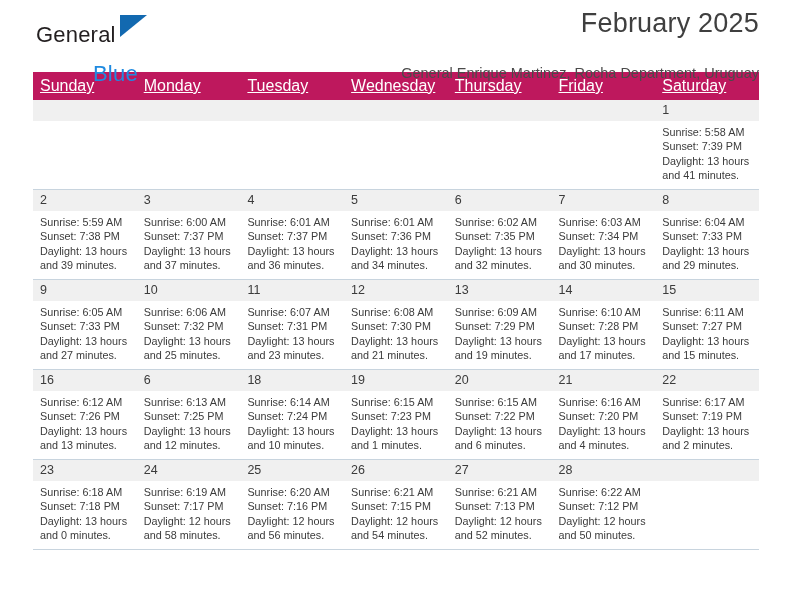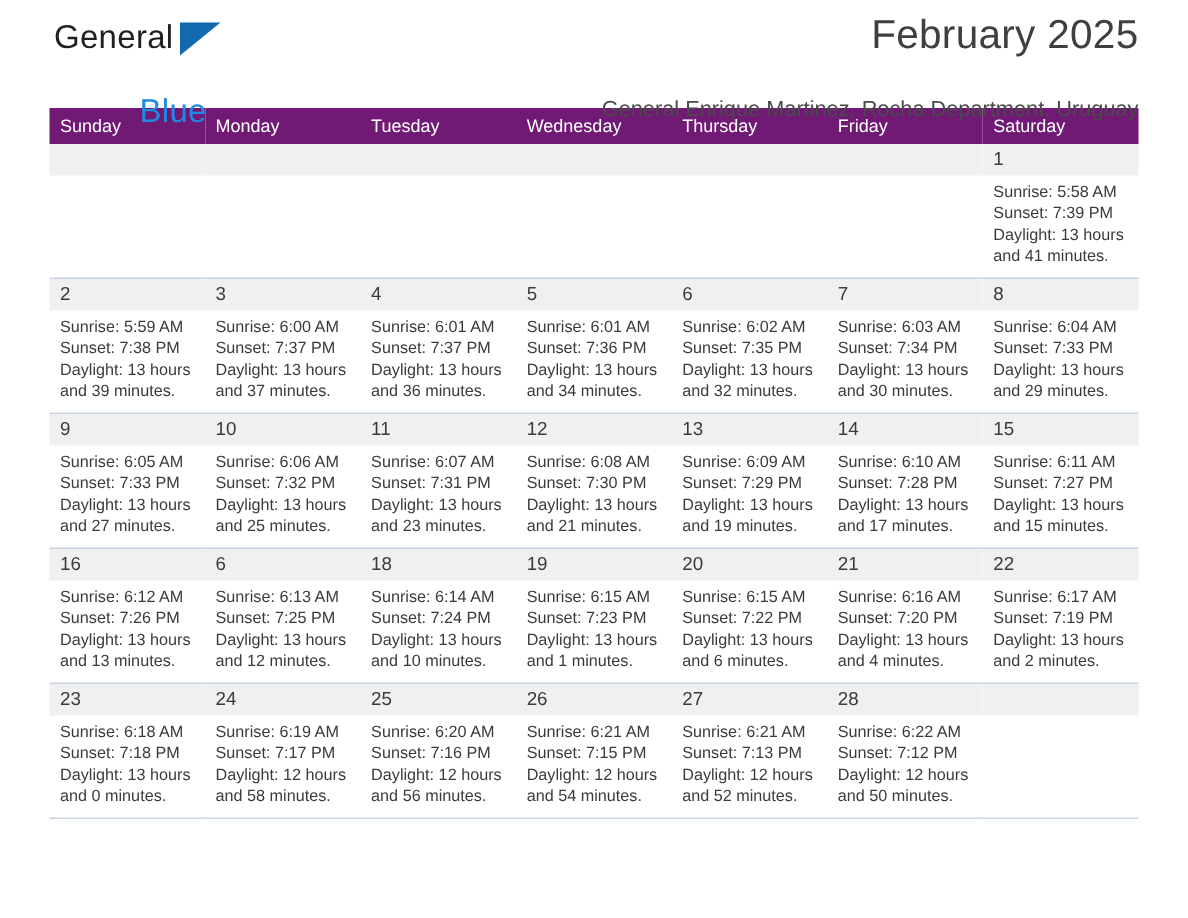--- a/index.html
+++ b/index.html
@@ -30,21 +30,21 @@
   .logo {
     position: absolute;
     left: 3px;
     top: 12px;
     width: 200px;
     height: 54px;
   }
   .logo-general {
     position: absolute;
     left: 0;
-    top: 0;
+    top: 10px;
     font-size: 22px;
     letter-spacing: .2px;
     color: #231f20;
     font-family: "Liberation Sans", sans-serif;
   }
   .logo-tri {
     position: absolute;
     left: 84px;
     top: 3px;
     width: 0;
@@ -82,28 +82,29 @@
     margin-top: 16px;
   }
 
   
   .calendar {
     width: 726px;
     border-collapse: collapse;
     table-layout: fixed;
   }
   .calendar th {
-    background: #701a75;
+    background: #be185d;
     color: #ffffff;
-    font-size: 12px;
+    font-size: 16px;
     font-weight: normal;
     text-align: left;
     padding: 5px 0 5px 7px;
     height: 12px;
     border: none;
+    text-decoration: underline;
   }
   .calendar td {
     vertical-align: top;
     padding: 0;
     border: none;
     border-bottom: 1px solid #c8d4de;
     height: 89px;
     background: #ffffff;
   }
   .calendar tr.week td {

